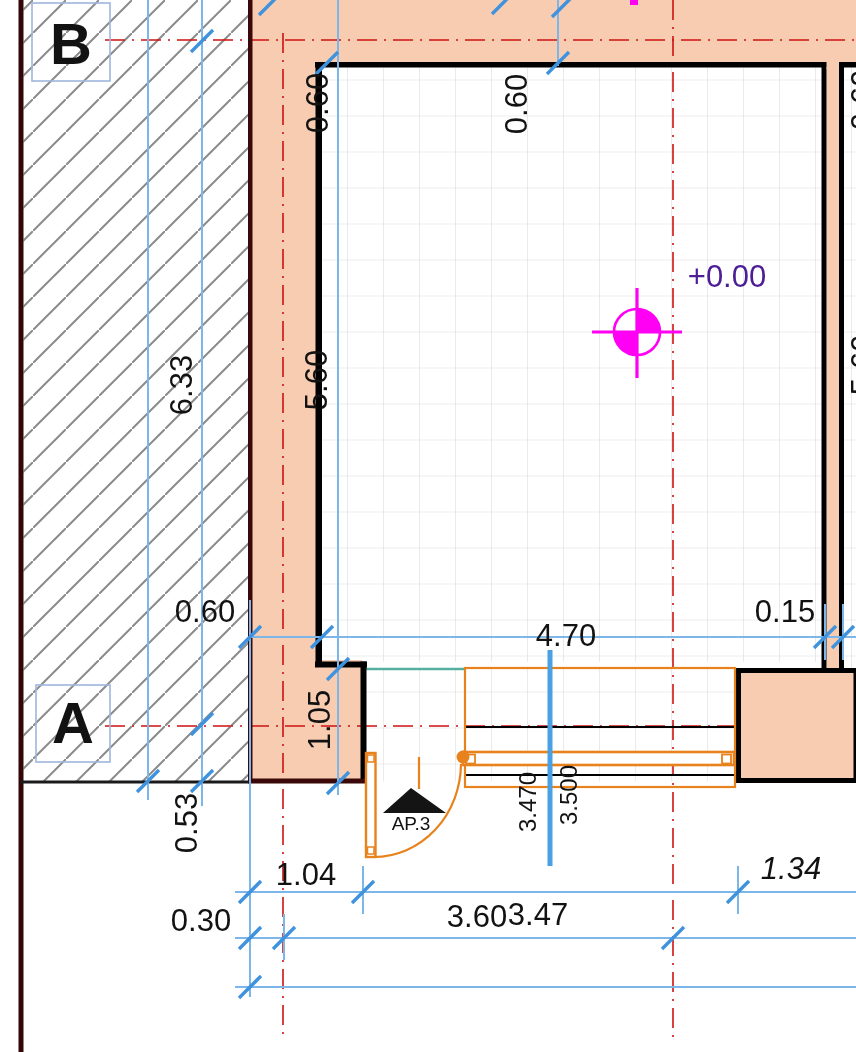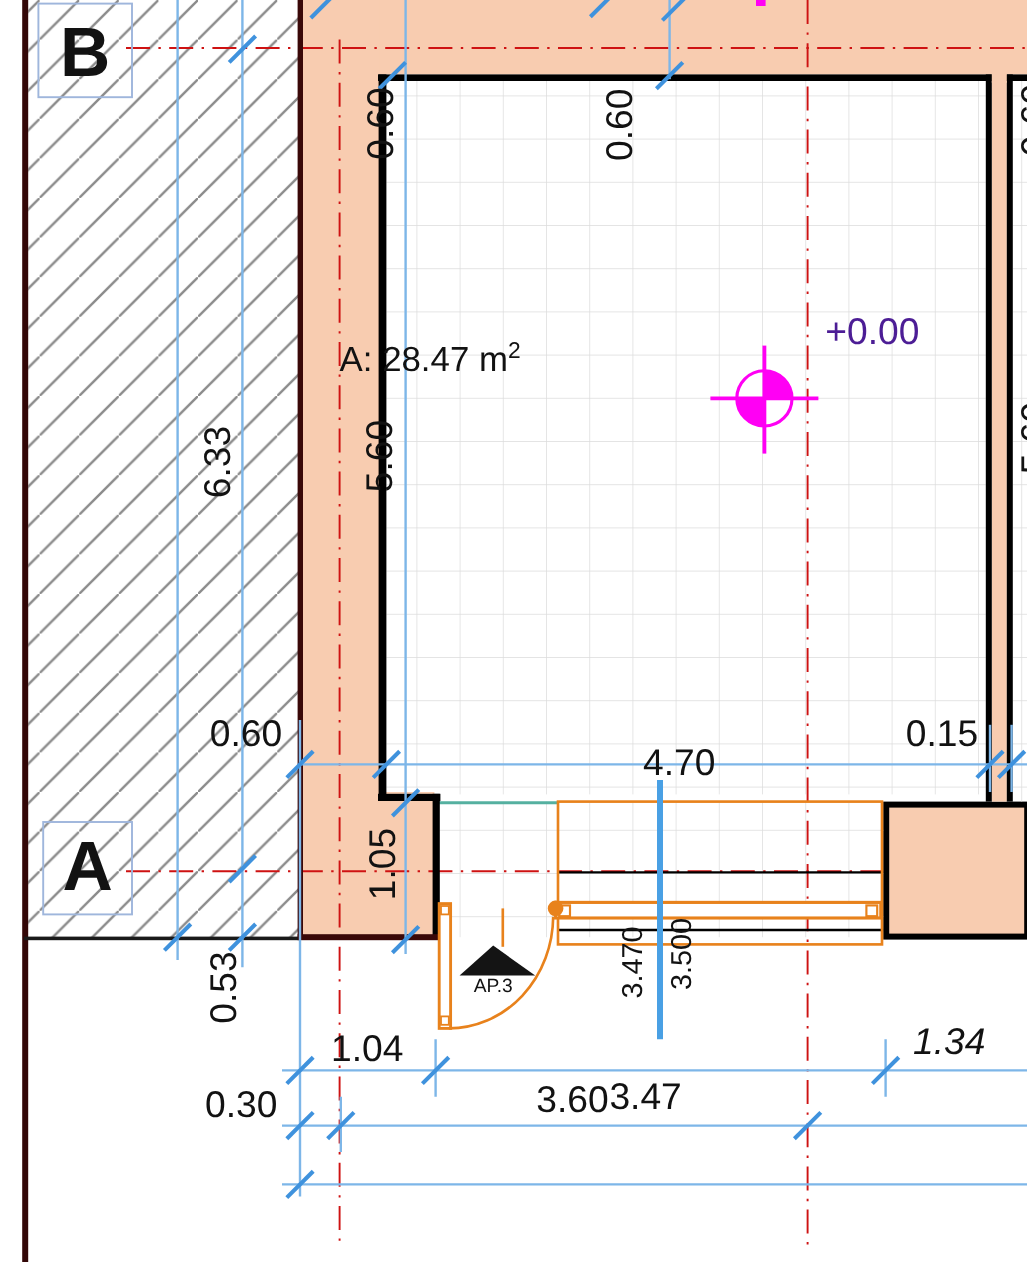--- a/index.html
+++ b/index.html
@@ -11,21 +11,21 @@
   .lbl{position:absolute;transform:translate(-50%,-50%);white-space:nowrap;
        color:#121212;font-size:31px;line-height:1;letter-spacing:0;}
   .rot{transform:translate(-50%,-50%) rotate(-90deg);}
   .lbl-left{transform:translate(0,-50%);}
   .axis-letter{font-size:58px;font-weight:600;}
   .room-name{font-size:30px;font-weight:700;}
   .room-area{font-size:29px;}
   .room-area sup{font-size:19px;}
   .level-text{color:#4c1d95;text-align:center;}
   .small-dim{font-size:24px;}
-  .door-lbl{font-size:16px;}
+  .door-lbl{font-size:19px;}
 </style>
 </head>
 <body>
 
 <div id="plan">
   <svg width="856" height="1052" viewBox="0 0 856 1052">
     <defs>
       <pattern id="grid" width="36" height="36" x="23" y="7.5" patternUnits="userSpaceOnUse">
         <path d="M36 0 H0 V36" fill="none" stroke="#dcdcdc" stroke-width="1.2"></path>
       </pattern>
@@ -151,21 +151,20 @@
       <line x1="637" y1="288" x2="637" y2="378" stroke="#ff00f4" stroke-width="3.2"></line>
       <path d="M637 332 L637 309 A23 23 0 0 1 660 332 Z" fill="#ff00f4"></path>
       <path d="M637 332 L637 355 A23 23 0 0 1 614 332 Z" fill="#ff00f4"></path>
       <circle cx="637" cy="332" r="23" fill="none" stroke="#ff00f4" stroke-width="2.6"></circle>
     </g>
   </svg>
 
   <span class="lbl axis-letter" style="left:71px;top:44px;">B</span>
   <span class="lbl axis-letter" style="left:73px;top:723px;">A</span>
 
-  <span class="lbl lbl-left room-area" style="left:283px;top:299px;"><span>A: 28.47 m</span><sup>2</sup></span>
 
   <span class="lbl level-text" style="left:727px;top:276px;">+0.00</span>
 
   <span class="lbl rot" style="left:317px;top:103px;">0.60</span>
   <span class="lbl rot" style="left:516px;top:104px;">0.60</span>
   <span class="lbl rot" style="left:181px;top:385px;">6.33</span>
   <span class="lbl rot" style="left:316px;top:380px;">5.60</span>
   <span class="lbl rot" style="left:319px;top:720px;">1.05</span>
   <span class="lbl rot" style="left:186px;top:823px;">0.53</span>
   <span class="lbl rot small-dim" style="left:528px;top:802px;">3.470</span>

